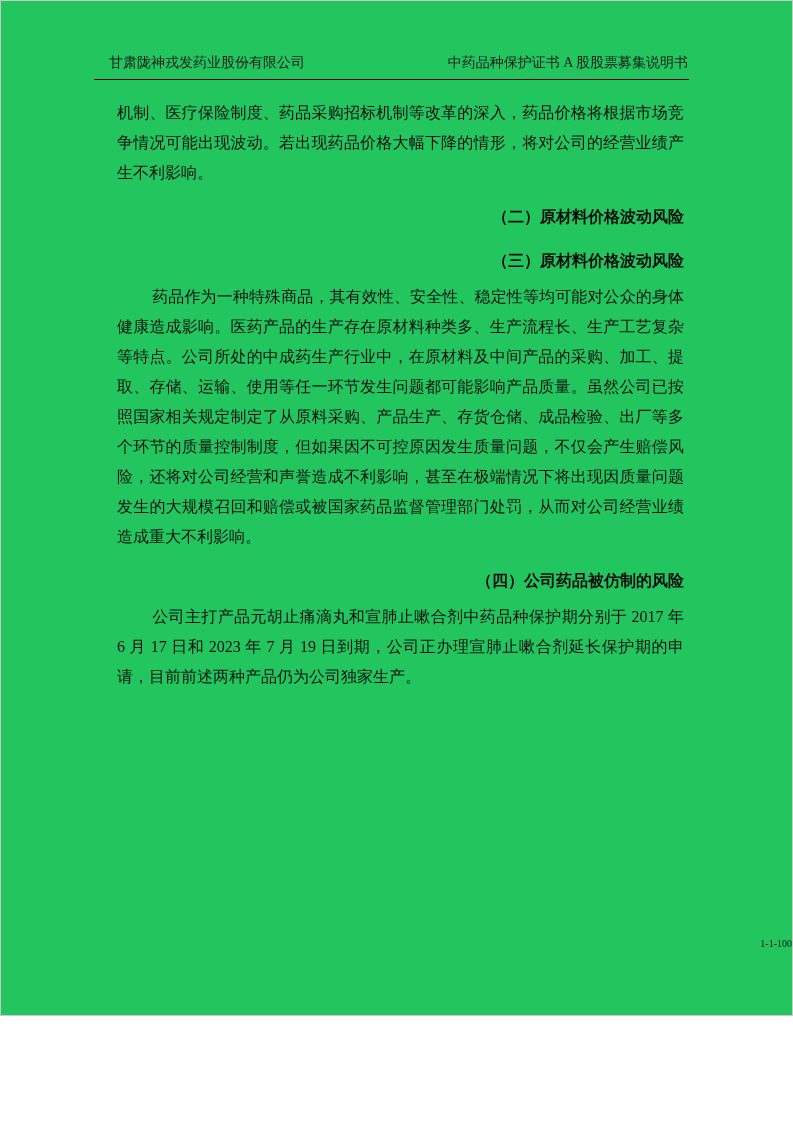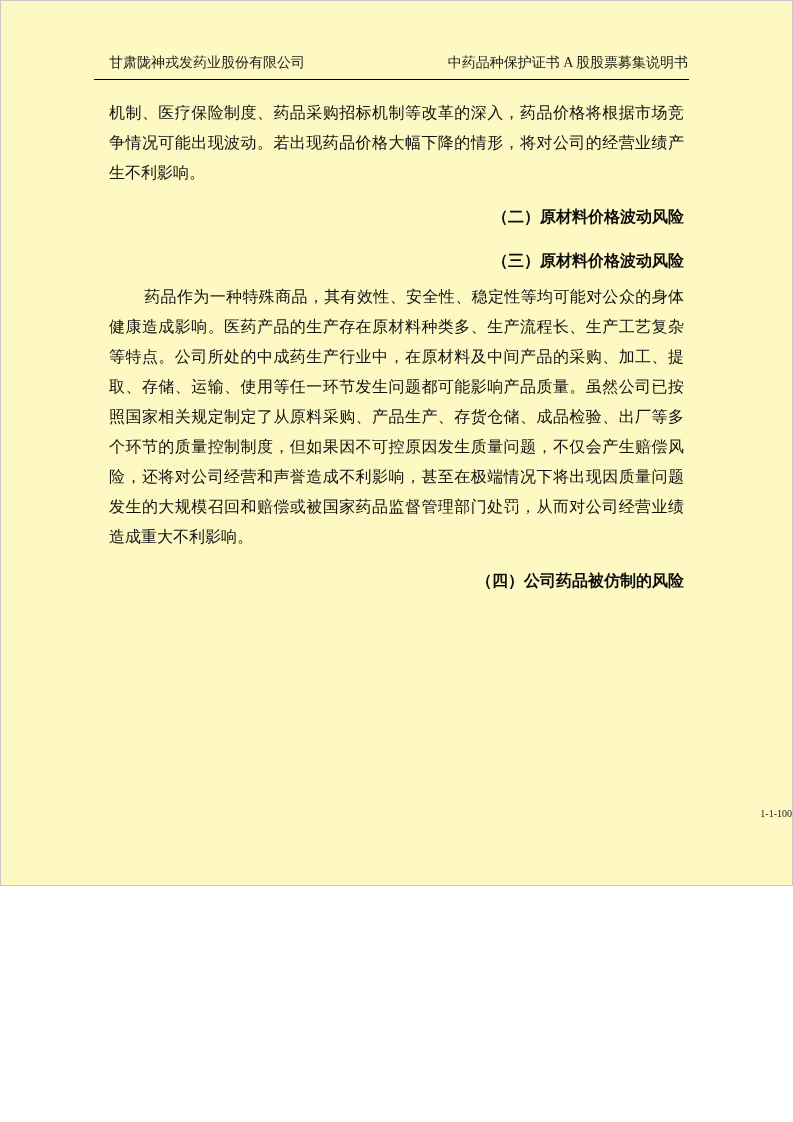--- a/index.html
+++ b/index.html
@@ -4,22 +4,22 @@
 <style>
   html, body {
     margin: 0;
     padding: 0;
     background: #ffffff;
     font-family: "Liberation Serif", "DejaVu Serif", serif;
   }
   .page {
     position: relative;
     width: 793px;
-    height: 886px;
-    background: #fef9c3;
+    height: 1016px;
+    background: #22c55e;
     border: 1px solid #c9c9c9;
     box-sizing: border-box;
     overflow: hidden;
     color: #111111;
   }
   
   .header-row {
     display: flex;
     justify-content: space-between;
     align-items: flex-end;
@@ -35,21 +35,21 @@
   }
   
   .content {
     margin: 18px 108px 0 108px;
     font-size: 16px;
     line-height: 30px;
     text-align: justify;
     color: #111111;
   }
   .content p {
-    margin: 4px 0 0 0;
+    margin: 4px 0 0 8px;
     text-indent: 2.2em;
   }
   .content p.continued {
     text-indent: 0;
   }
   .content .sec-heading {
     font-family: "Liberation Sans", "DejaVu Sans", sans-serif;
     font-weight: bold;
     font-size: 16px;
     line-height: 30px;
@@ -86,20 +86,21 @@
 
     <div class="sec-heading">（二）原材料价格波动风险</div>
 
 
     <div class="sec-heading">（三）原材料价格波动风险</div>
 
     <p>药品作为一种特殊商品，其有效性、安全性、稳定性等均可能对公众的身体健康造成影响。医药产品的生产存在原材料种类多、生产流程长、生产工艺复杂等特点。公司所处的中成药生产行业中，在原材料及中间产品的采购、加工、提取、存储、运输、使用等任一环节发生问题都可能影响产品质量。虽然公司已按照国家相关规定制定了从原料采购、产品生产、存货仓储、成品检验、出厂等多个环节的质量控制制度，但如果因不可控原因发生质量问题，不仅会产生赔偿风险，还将对公司经营和声誉造成不利影响，甚至在极端情况下将出现因质量问题发生的大规模召回和赔偿或被国家药品监督管理部门处罚，从而对公司经营业绩造成重大不利影响。</p>
 
     <div class="sec-heading">（四）公司药品被仿制的风险</div>
 
+    <p>公司主打产品元胡止痛滴丸和宣肺止嗽合剂中药品种保护期分别于 2017 年 6 月 17 日和 2023 年 7 月 19 日到期，公司正办理宣肺止嗽合剂延长保护期的申请，目前前述两种产品仍为公司独家生产。</p>
 
 
   </div>
 
   <div class="footer">
     <span>1-1-100</span>
   </div>
 
 </div>
 

